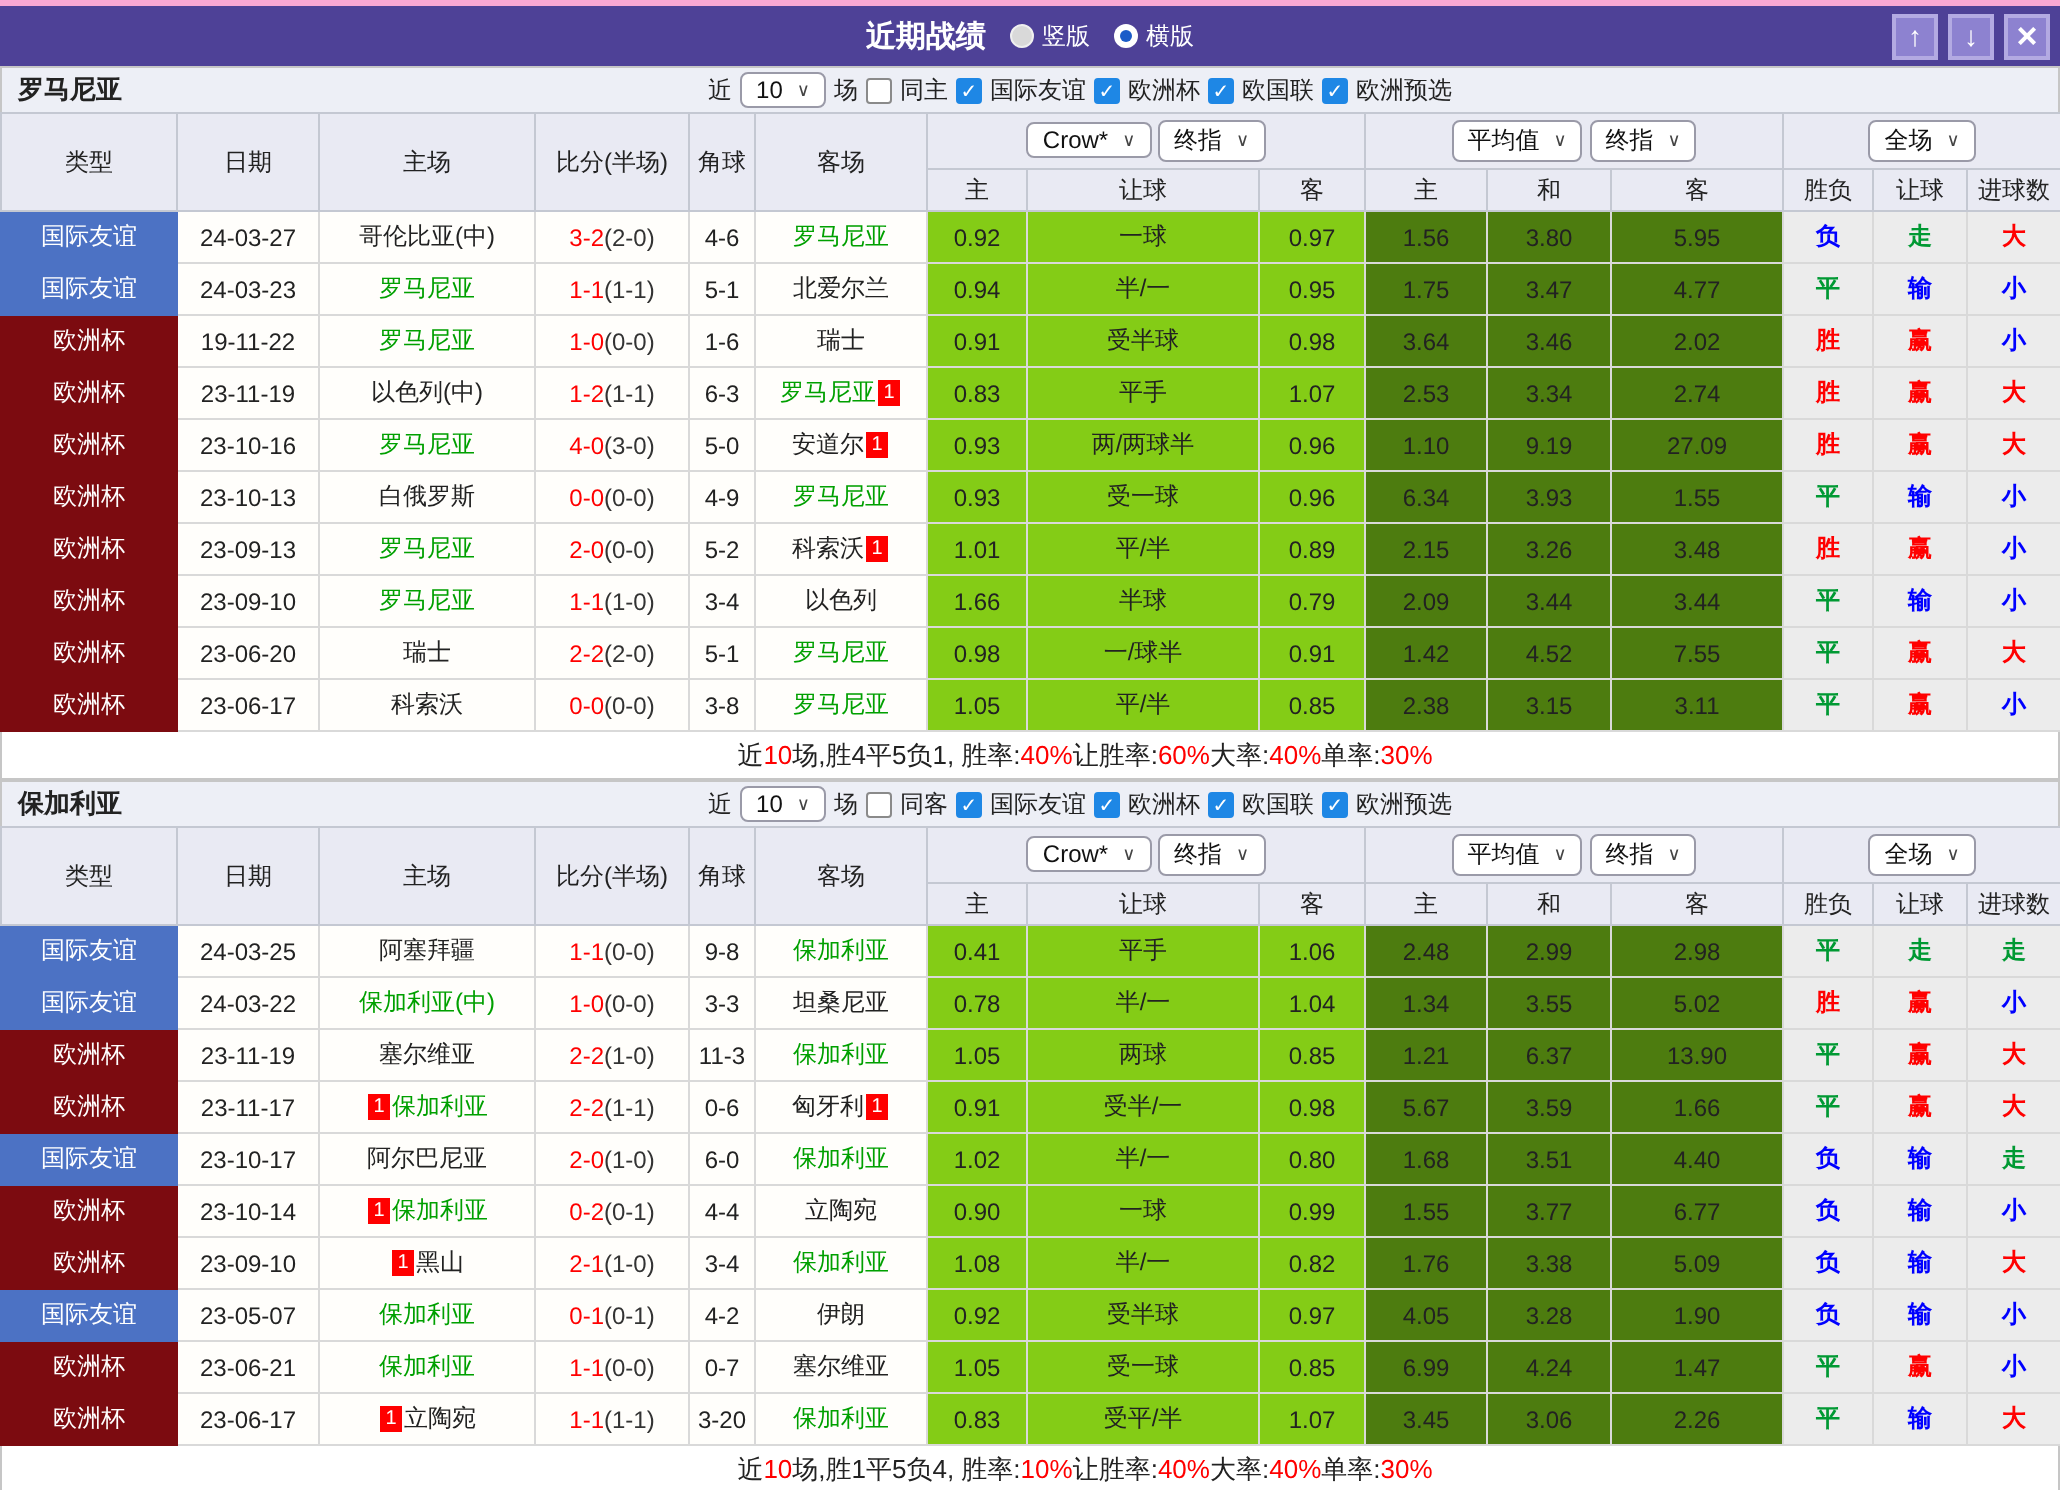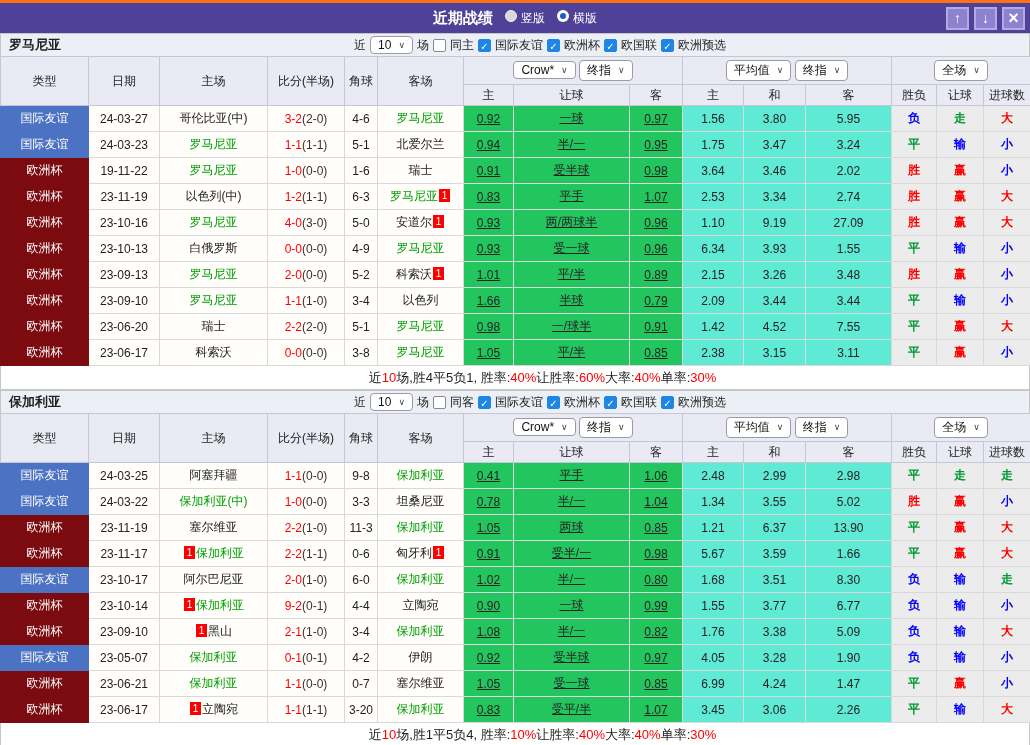--- a/index.html
+++ b/index.html
@@ -1,25 +1,25 @@
 <!DOCTYPE html>
 <html><head>
 <meta charset="utf-8">
 <style>
   * { box-sizing: border-box; }
   body { margin:0; font-family:"Liberation Sans","DejaVu Sans",sans-serif; background:#fff; }
   .page { width:1030px; }
 
   
-  .titlebar { height:33px; background:#4e4197; border-top:3px solid #f97316; position:relative;
+  .titlebar { height:33px; background:#4e4197; border-top:3px solid #f9a8d4; position:relative;
               display:flex; align-items:center; }
   .title-center { position:absolute; left:0; right:0; display:flex; justify-content:center;
                   align-items:center; gap:12px; color:#fff; }
   .page-title { font-weight:bold; font-size:15px; }
-  .radio { display:flex; align-items:flex-start; gap:4px; font-size:12px; cursor:pointer; }
+  .radio { display:flex; align-items:center; gap:4px; font-size:12px; cursor:pointer; }
   .rdot { width:12px; height:12px; border-radius:50%; }
   .rdot.unsel { background:#d9d9d9; border:1px solid #efefef; }
   .rdot.sel { background:#fff; position:relative; }
   .rdot.sel::after { content:""; position:absolute; left:3px; top:3px; width:6px; height:6px;
                      background:#1b5cc8; border-radius:50%; }
   .win-btns { position:absolute; right:5px; display:flex; gap:5px; }
   .wbtn { width:23px; height:23px; background:#8d82d0; border:2px solid #b3aae2; color:#fff;
           font-size:14px; font-weight:bold; display:flex; align-items:center; justify-content:center;
           cursor:pointer; line-height:1; }
 
@@ -46,22 +46,22 @@
   thead tr.hrow1 th { height:28px; }
   thead tr.hrow2 th { height:21px; }
   tbody td { border:1px solid #d9d9d9; height:26px; text-align:center; background:#fffefb;
              color:#222; padding:0; overflow:hidden; white-space:nowrap; }
   td.type { color:#fff; }
   .t-blue { background:#4c72c4 !important; border-color:#4c72c4 !important; }
   .t-dred { background:#7c0b10 !important; border-color:#7c0b10 !important; }
   .ft { color:#f00; }
   .ht { color:#333; }
   .tm-g { color:#00a000; }
-  td.as { background:#22c55e;text-decoration:underline; }
-  td.eu { background:#5eead4;margin-left:29px; }
+  td.as { background:#84cc16; }
+  td.eu { background:#4d7c0f;margin-left:29px; }
   td.res { background:#ececec; font-weight:bold; }
   .c-red { color:#ff0000; } .c-green { color:#009933; } .c-blue { color:#0000ff; }
   .rc { display:inline-block; background:#f00; color:#fff; font-style:normal; font-size:10px;
         line-height:13px; width:11px; height:13px; text-align:center; vertical-align:1px; margin:0 1px; }
 
   
   .summary { height:24px; border:1px solid #c6c6c6; border-top:none; display:flex;
              align-items:center; justify-content:center; font-size:13px; color:#222;
              padding-left:55px; white-space:nowrap; }
   .summary .red { color:#f00; }
@@ -207,21 +207,21 @@
             <td>24-03-23</td>
             <td><span class="tm-g">罗马尼亚</span></td>
             <td><span class="ft">1-1</span><span class="ht">(1-1)</span></td>
             <td>5-1</td>
             <td><span class="">北爱尔兰</span></td>
             <td class="as">0.94</td>
             <td class="as">半/一</td>
             <td class="as">0.95</td>
             <td class="eu">1.75</td>
             <td class="eu">3.47</td>
-            <td class="eu">3.24</td>
+            <td class="eu">4.77</td>
             <td class="res c-green">平</td>
             <td class="res c-blue">输</td>
             <td class="res c-blue">小</td>
           </tr>
           <tr>
             <td class="type t-dred">欧洲杯</td>
             <td>19-11-22</td>
             <td><span class="tm-g">罗马尼亚</span></td>
             <td><span class="ft">1-0</span><span class="ht">(0-0)</span></td>
             <td>1-6</td>
@@ -533,30 +533,30 @@
             <td>23-10-17</td>
             <td><span class="">阿尔巴尼亚</span></td>
             <td><span class="ft">2-0</span><span class="ht">(1-0)</span></td>
             <td>6-0</td>
             <td><span class="tm-g">保加利亚</span></td>
             <td class="as">1.02</td>
             <td class="as">半/一</td>
             <td class="as">0.80</td>
             <td class="eu">1.68</td>
             <td class="eu">3.51</td>
-            <td class="eu">8.30</td>
+            <td class="eu">4.40</td>
             <td class="res c-blue">负</td>
             <td class="res c-blue">输</td>
             <td class="res c-green">走</td>
           </tr>
           <tr>
             <td class="type t-dred">欧洲杯</td>
             <td>23-10-14</td>
             <td><i class="rc">1</i><span class="tm-g">保加利亚</span></td>
-            <td><span class="ft">9-2</span><span class="ht">(0-1)</span></td>
+            <td><span class="ft">0-2</span><span class="ht">(0-1)</span></td>
             <td>4-4</td>
             <td><span class="">立陶宛</span></td>
             <td class="as">0.90</td>
             <td class="as">一球</td>
             <td class="as">0.99</td>
             <td class="eu">1.55</td>
             <td class="eu">3.77</td>
             <td class="eu">6.77</td>
             <td class="res c-blue">负</td>
             <td class="res c-blue">输</td>

